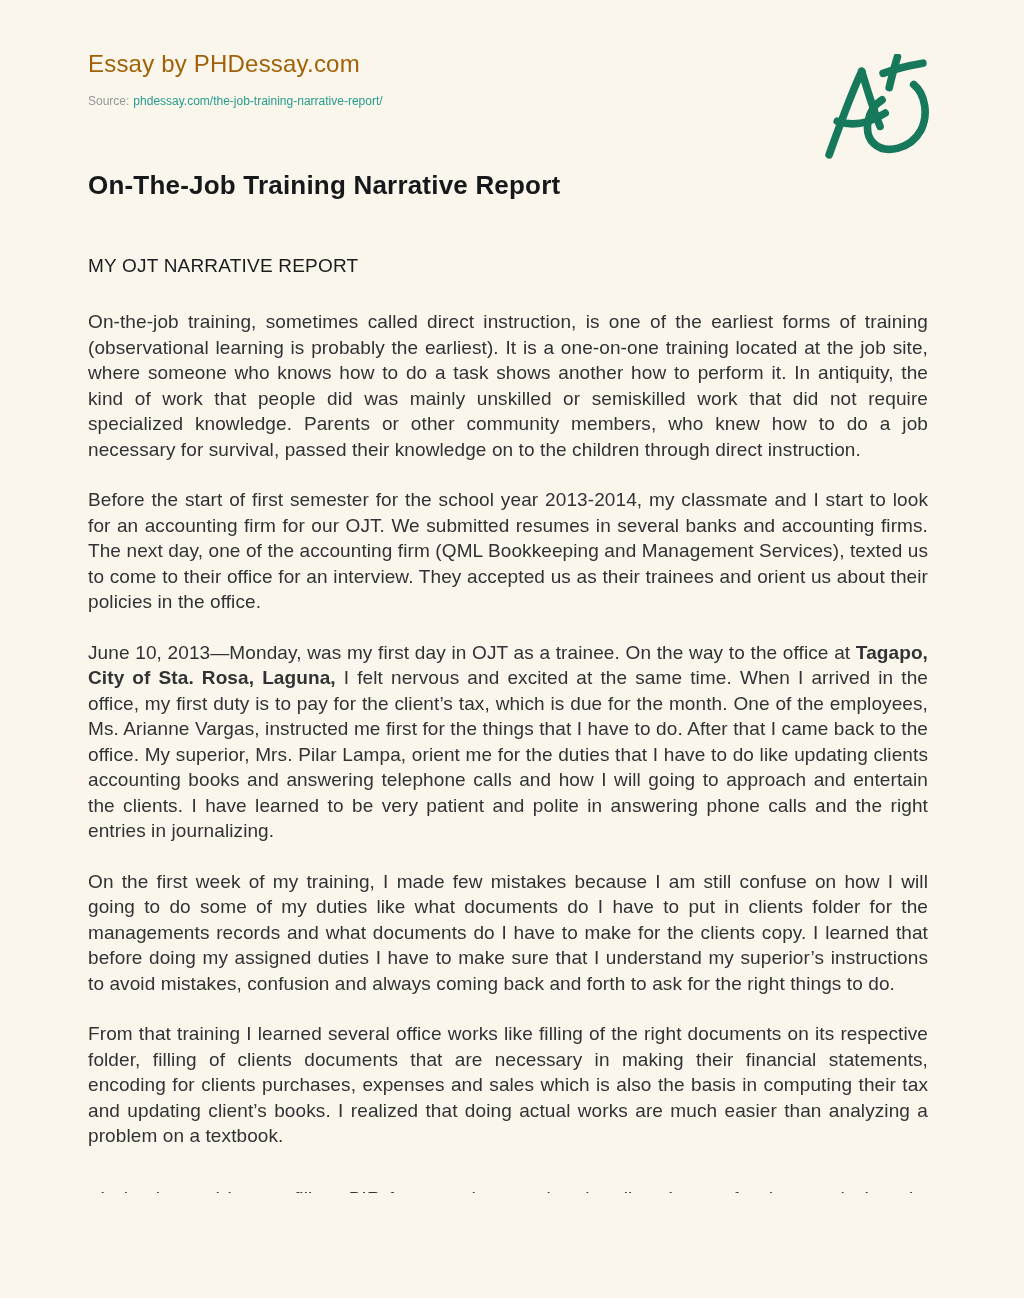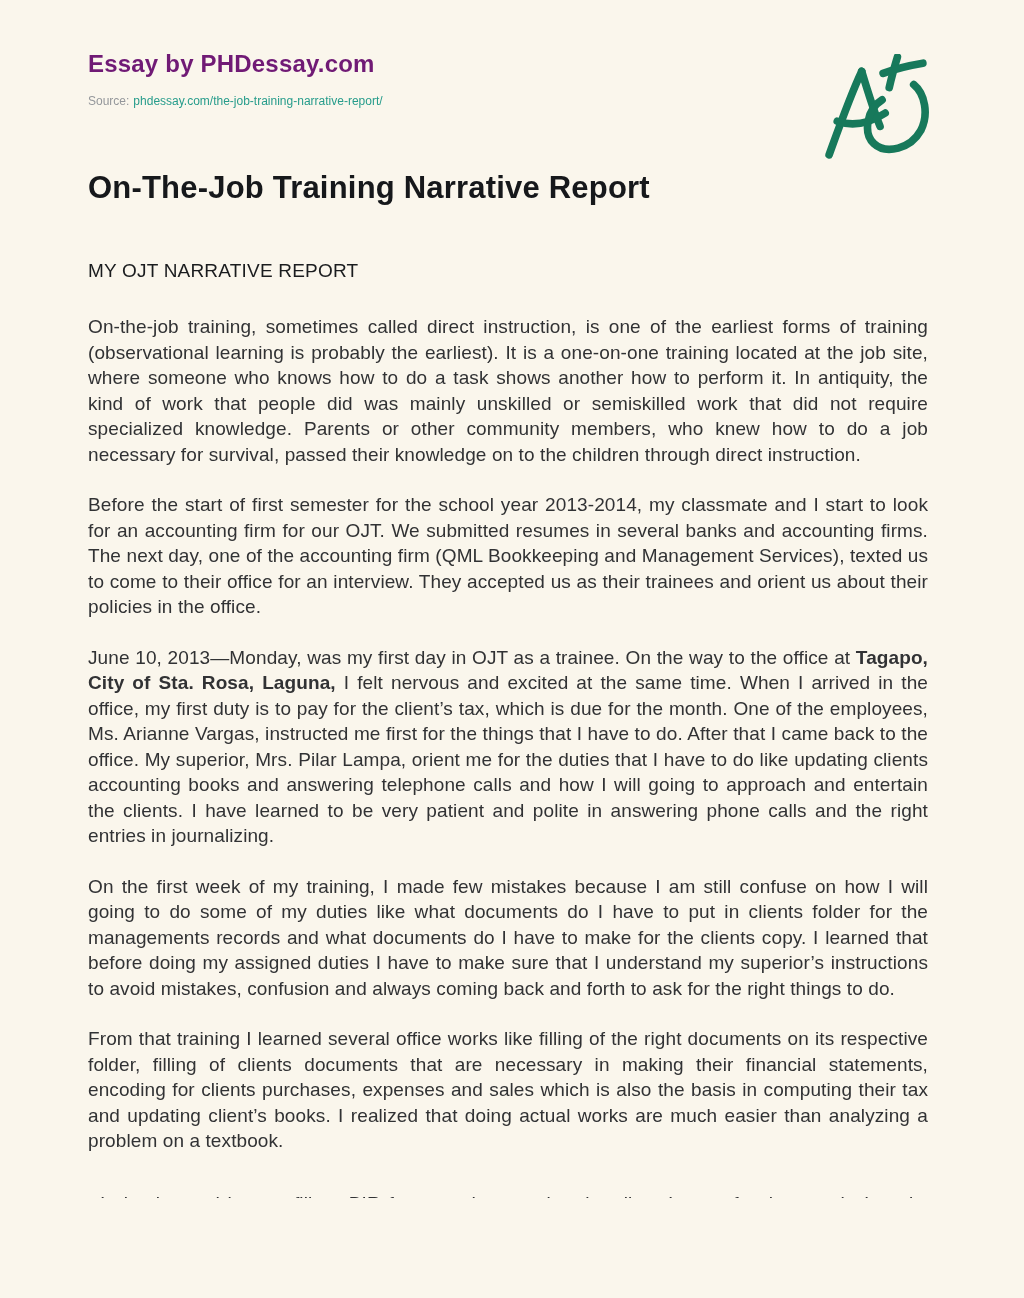--- a/index.html
+++ b/index.html
@@ -17,22 +17,22 @@
   .page {
     position: relative;
     box-sizing: border-box;
     width: 1024px;
     height: 1298px;
     padding: 50px 88px 0 88px;
   }
   
   .site-title {
     font-size: 24px;
-    font-weight: 700;
-    color: #701a75;
+    font-weight: 400;
+    color: #a16207;
     letter-spacing: 0.2px;
   }
   .source-line {
     margin-top: 16px;
     font-size: 12px;
     color: #94979B;
   }
   .source-link {
     color: #269C8B;
     text-decoration: none;
@@ -42,21 +42,21 @@
   .logo {
     position: absolute;
     top: 54px;
     right: 94px;
     width: 106px;
     height: 106px;
   }
   
   .essay-title {
     margin: 62px 0 0 0;
-    font-size: 31px;
+    font-size: 26px;
     font-weight: 700;
     color: #16181B;
     letter-spacing: 0.2px;
   }
   .essay-subtitle {
     margin: 54px 0 0 0;
     font-size: 19px;
     font-weight: 400;
     color: #1A1C1E;
     letter-spacing: 0.2px;

